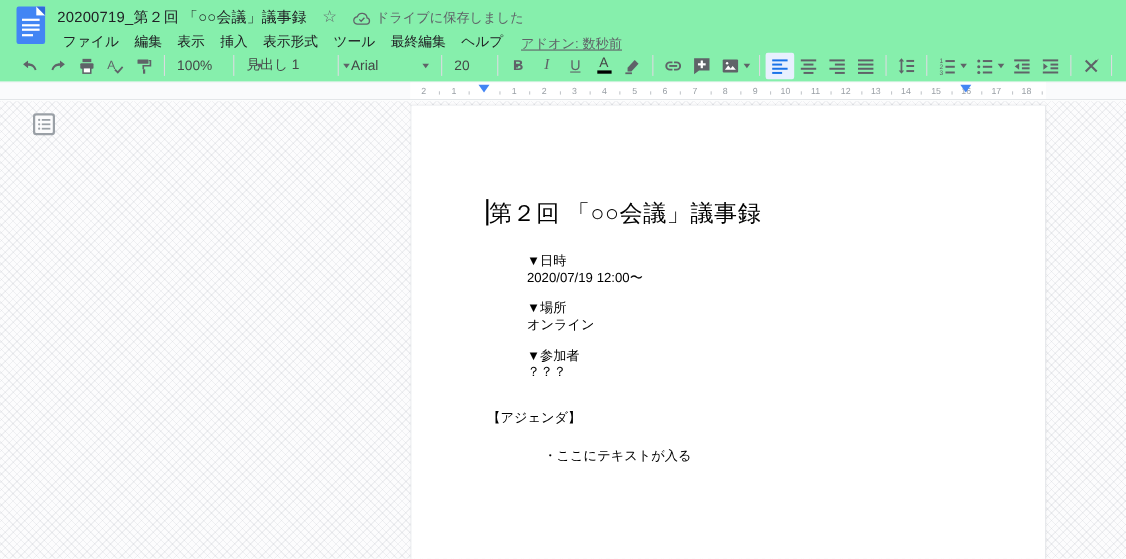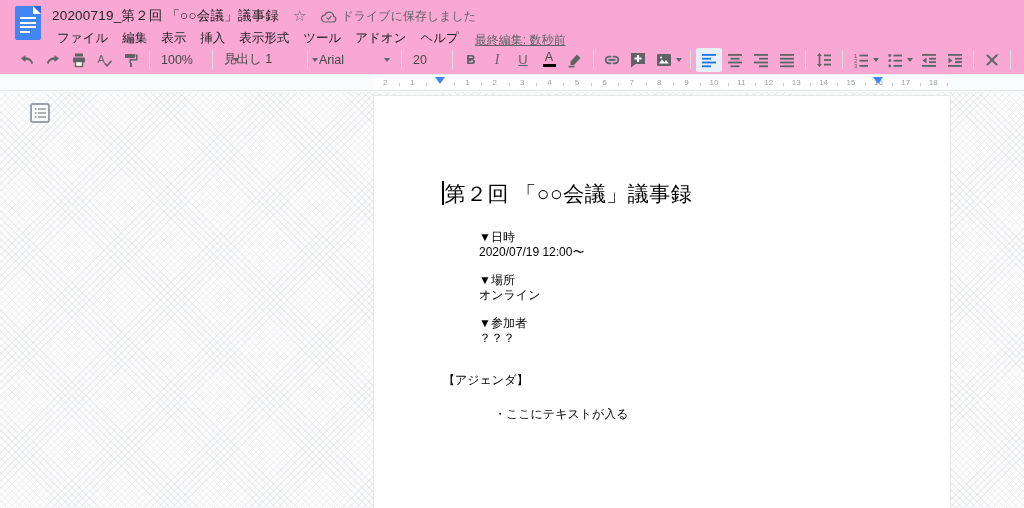--- a/index.html
+++ b/index.html
@@ -1,20 +1,20 @@
 <!DOCTYPE html>
 <html><head>
 <meta charset="utf-8">
 <style>
   * { margin:0; padding:0; box-sizing:border-box; }
   html,body { width:1024px; height:508px; overflow:hidden; }
   body { font-family:"Liberation Sans","DejaVu Sans",sans-serif; background:#fff; position:relative; }
 
   
-  .topbar { position:absolute; top:0; left:0; width:1024px; height:74px; background:#f9a8d4; z-index:5; }
+  .topbar { position:absolute; top:0; left:0; width:1024px; height:74px; background:#86efac; z-index:5; }
   .docs-logo { position:absolute; left:15px; top:6px; width:26px; height:34px;
     background:#4285f4; border-radius:2px; }
   .docs-logo::before { content:""; position:absolute; right:0; top:0; width:8px; height:8px;
     background:#fff; }
   .docs-logo::after { content:""; position:absolute; right:0; top:0;
     border-left:8px solid #2f6ad9; border-top:8px solid transparent; transform:rotate(180deg); }
   .docs-lines { position:absolute; left:5px; top:11px; width:16px; }
   .docs-lines i { display:block; height:2px; background:#fff; margin-bottom:2.5px; }
   .docs-lines i:last-child { width:10px; }
 
@@ -108,23 +108,23 @@
     </span>
   </div>
 
   <div class="menu-row">
     <span class="menu-item">ファイル</span>
     <span class="menu-item">編集</span>
     <span class="menu-item">表示</span>
     <span class="menu-item">挿入</span>
     <span class="menu-item">表示形式</span>
     <span class="menu-item">ツール</span>
-    <span class="menu-item">アドオン</span>
+    <span class="menu-item">最終編集</span>
     <span class="menu-item">ヘルプ</span>
-    <span class="last-edit">最終編集: 数秒前</span>
+    <span class="last-edit">アドオン: 数秒前</span>
   </div>
 
   <div class="toolbar">
 
     <div class="tbtn">
       <svg width="18" height="18" viewBox="0 0 18 18" fill="#5f6368">
         <path d="M7.5 4 3 7.5 7.5 11 V8.8 C10.8 8.8 12.7 10.1 13.6 12.9 L15.2 12.3 C14.1 8.2 11 6.4 7.5 6.4 Z"></path>
       </svg>
     </div>
     <div class="tbtn">

